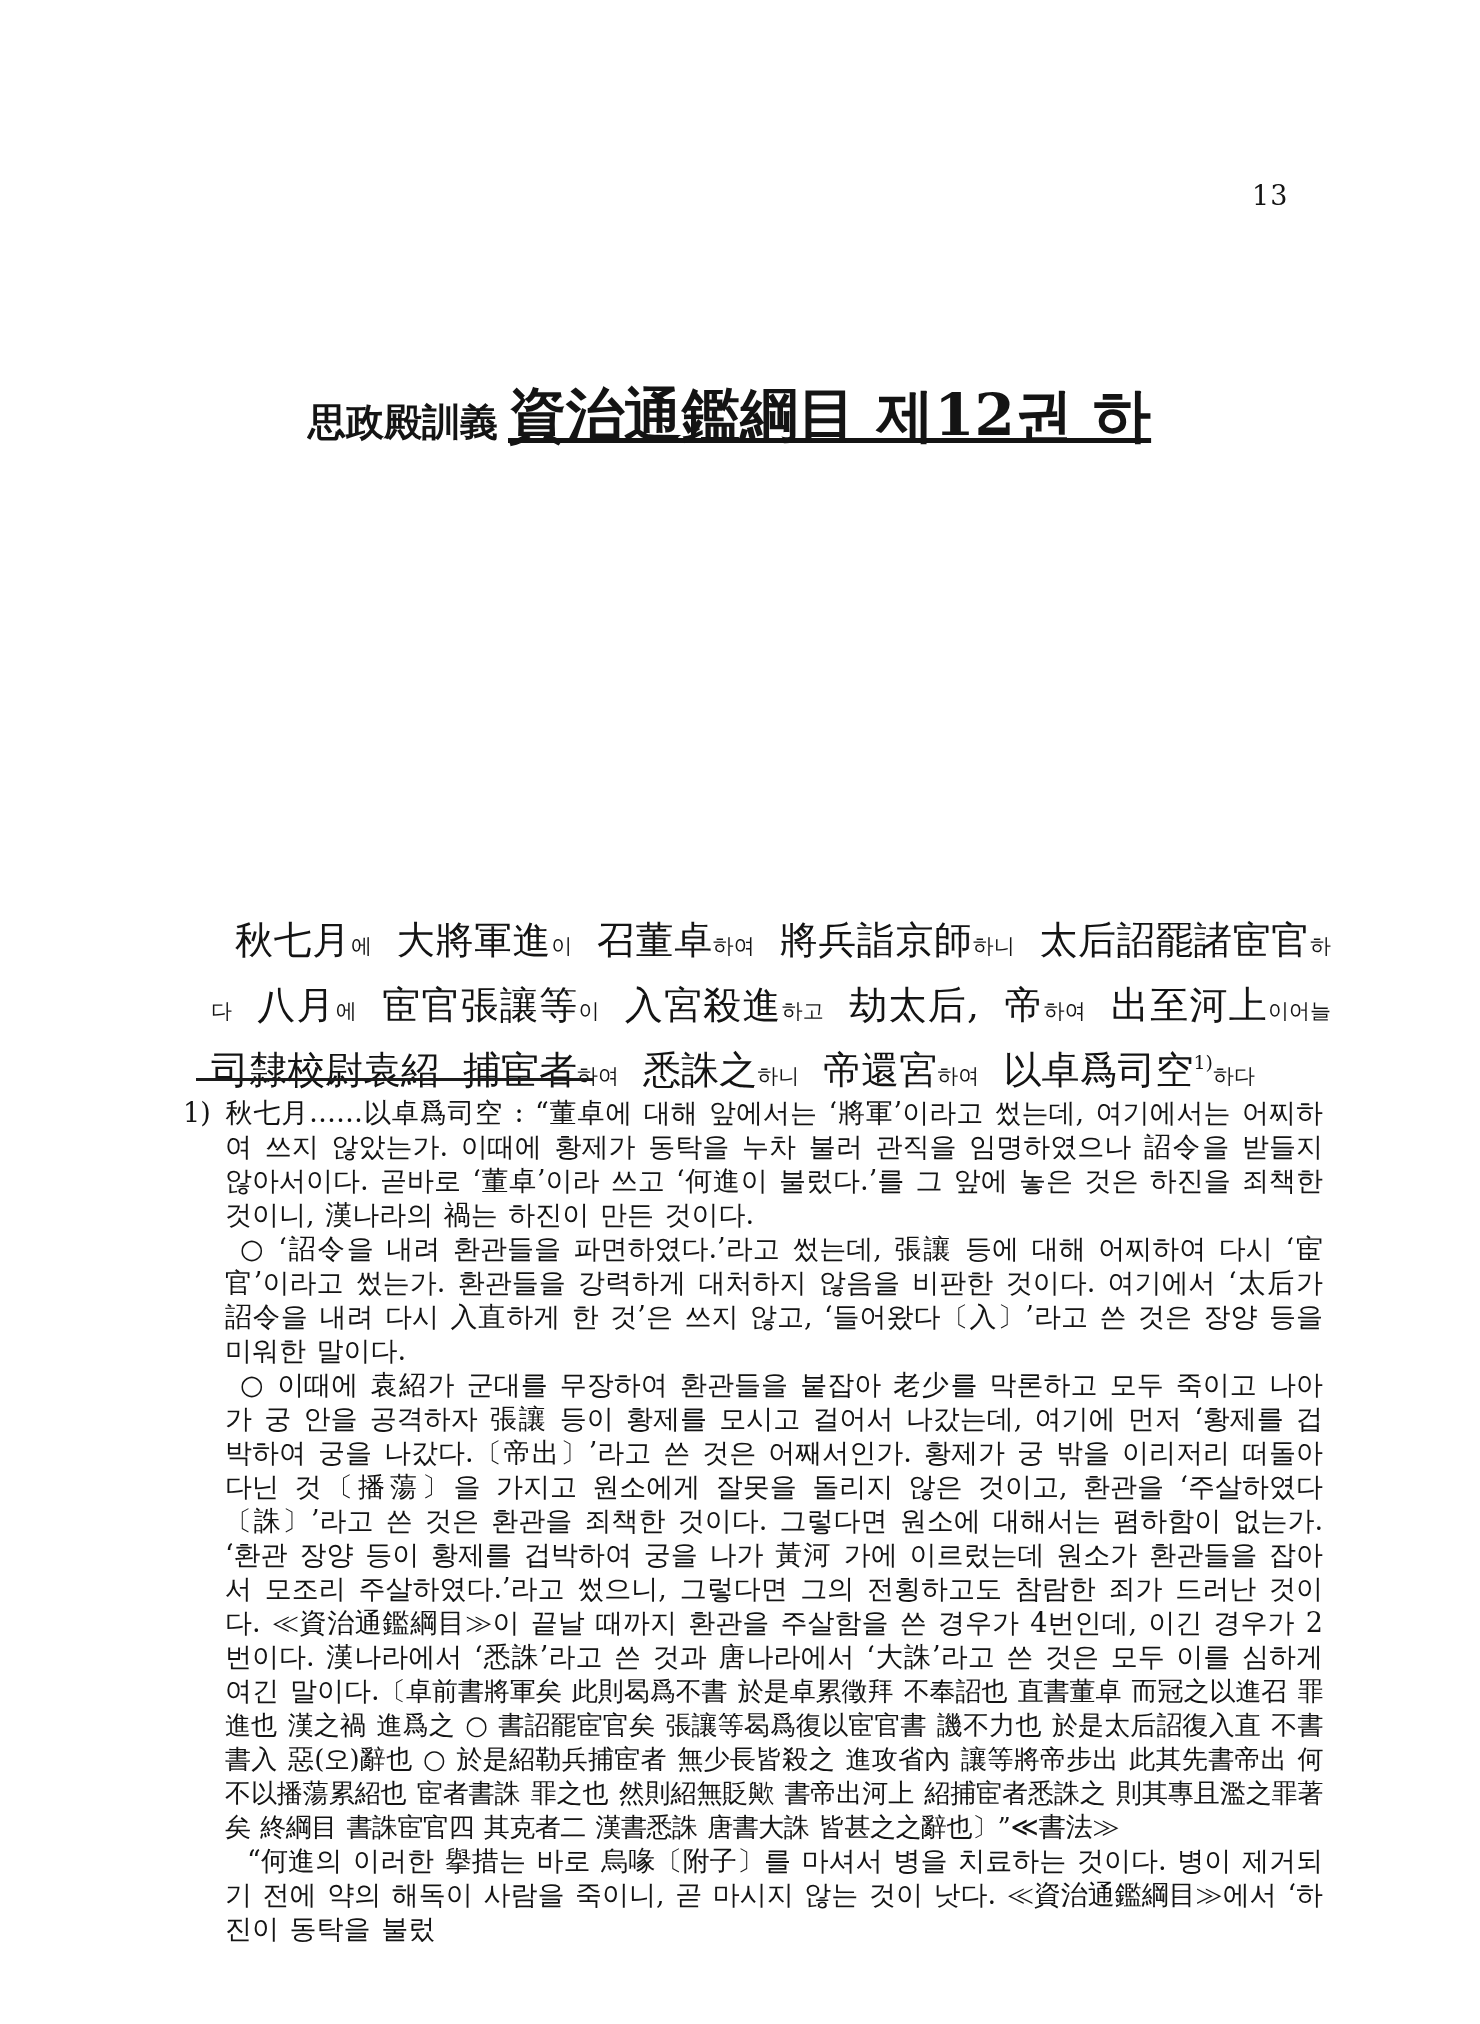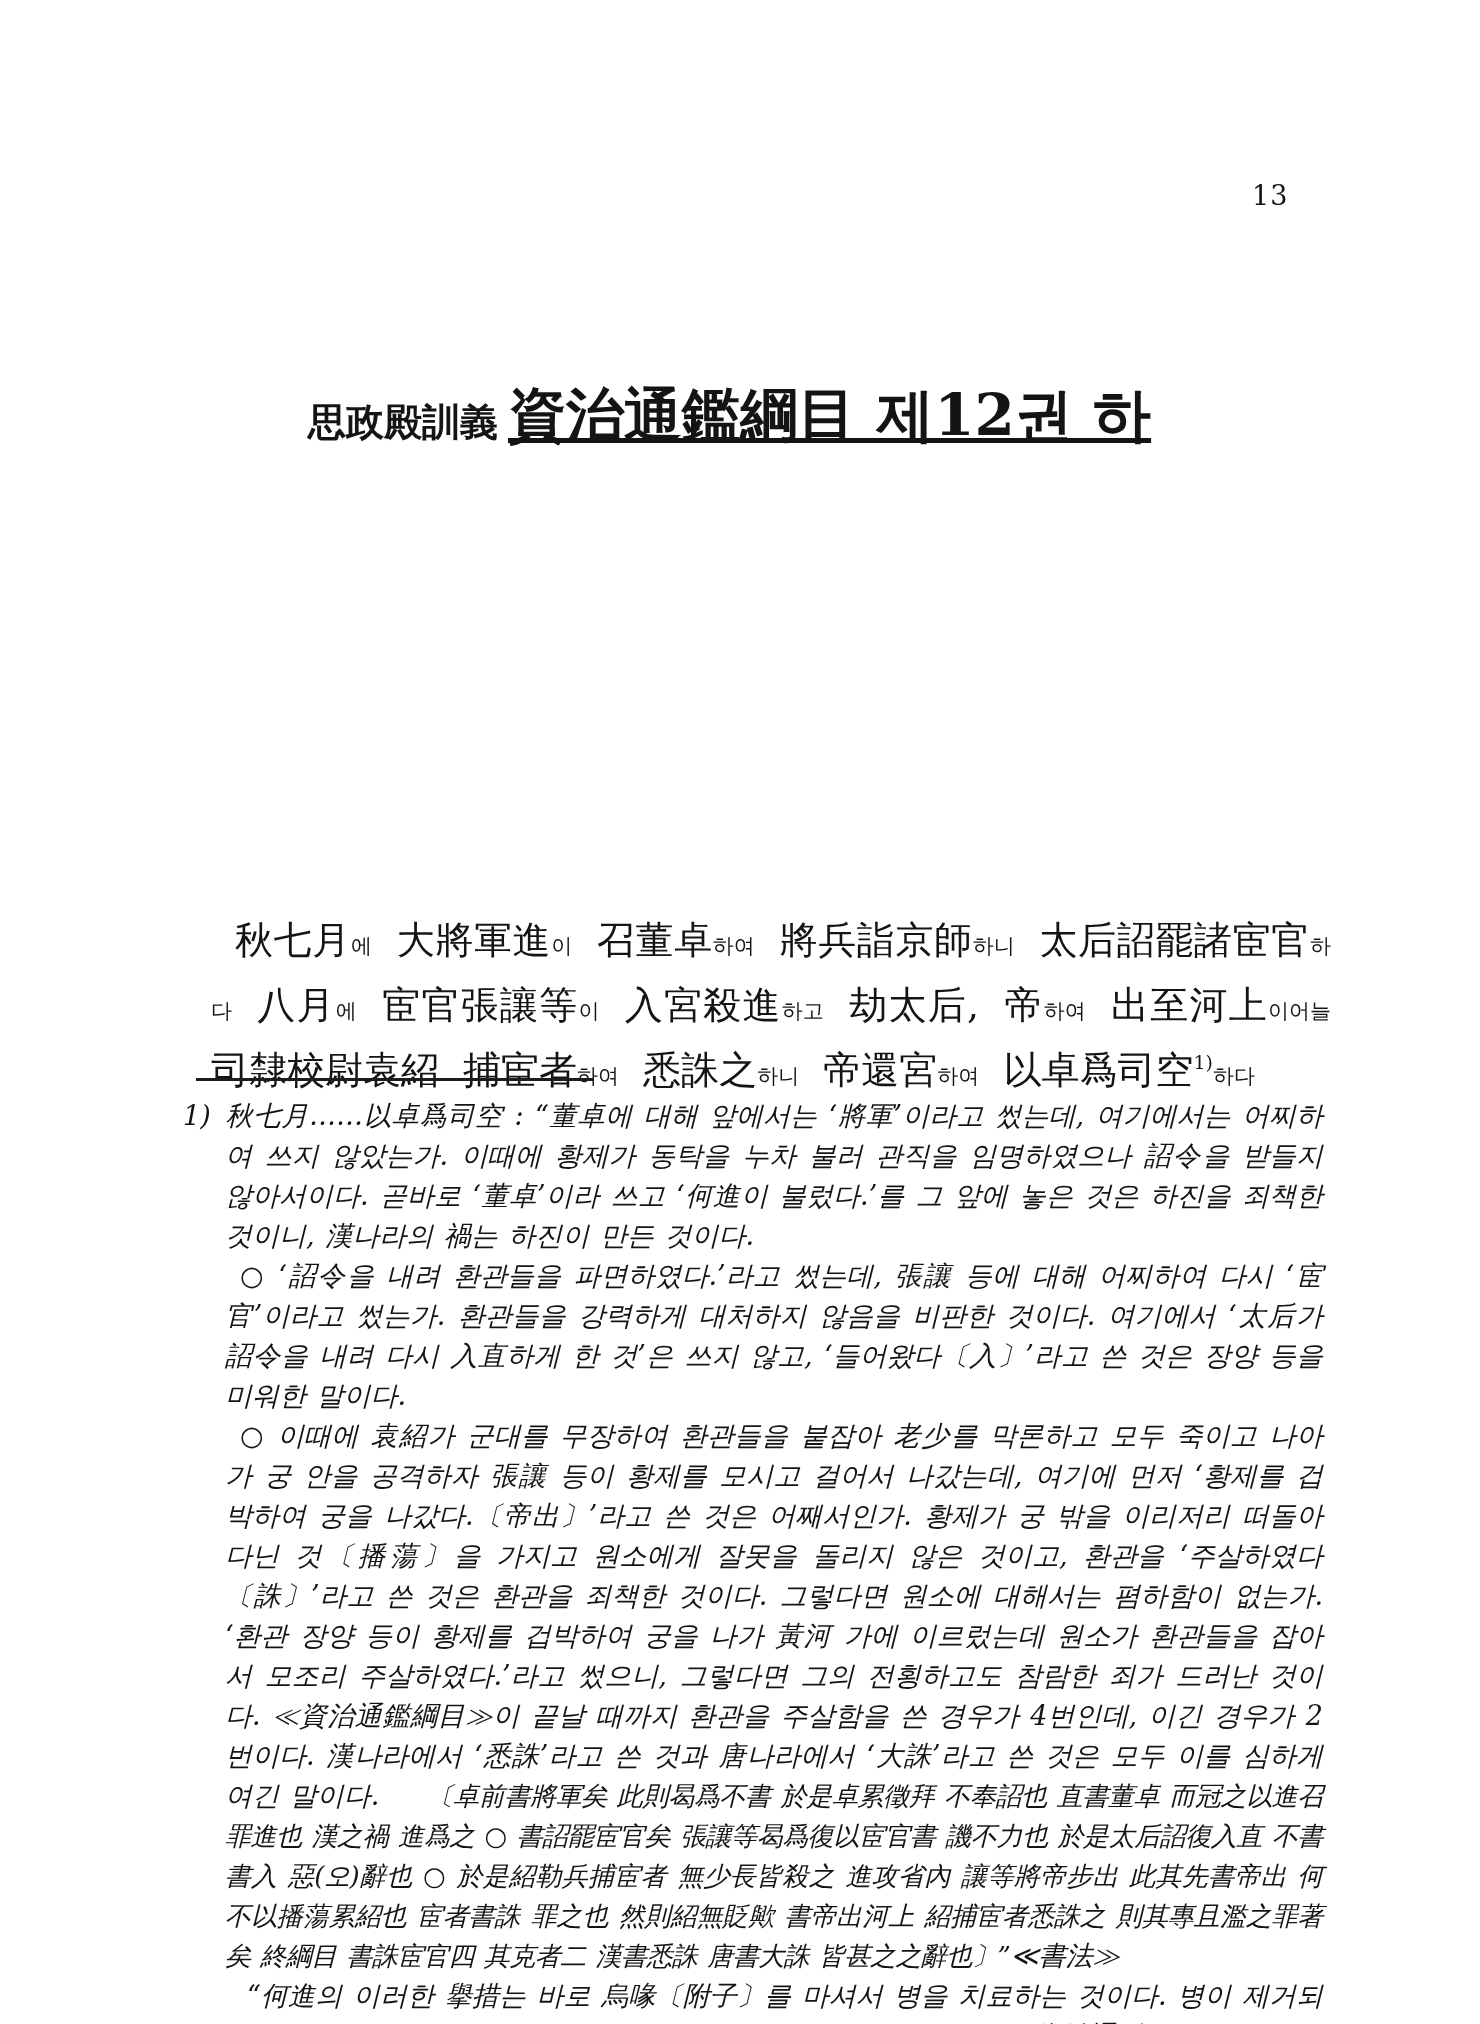--- a/index.html
+++ b/index.html
@@ -18,26 +18,26 @@
   .gang p{margin:0;font-size:34px;line-height:58px;text-align:justify;word-spacing:5px;}
   .gang-marker{font-weight:bold;letter-spacing:-2px;margin-right:4px;}
   .gang-p2{text-indent:29px;}
   .classical{position:absolute;top:898px;left:198px;width:1146px;}
   .classical-p{margin:13px;font-size:38px;line-height:59px;text-align:justify;word-spacing:12px;text-indent:24px;}
   .classical-p .h{font-size:38px;}
   .classical-p .pt{font-size:21px;word-spacing:0;}
   .classical-p .fnref{font-size:19px;vertical-align:super;line-height:0;letter-spacing:0;}
   .fn-rule{position:absolute;top:1078px;left:196px;width:398px;border-top:3px solid #1c1c1c;height:0;}
   .footnote{position:absolute;top:1096px;left:183px;width:1140px;}
-  .fn-p{margin:0;font-size:27px;line-height:40px;text-align:justify;word-spacing:2px;padding-left:42px;font-style:italic;}
+  .fn-p{margin:0;font-size:27px;line-height:34px;text-align:justify;word-spacing:2px;padding-left:42px;}
   .fn-first{text-indent:-42px;}
   .fn-num{margin-right:14px;}
   .fn-indent{text-indent:15px;}
   .fn-quote{text-indent:22px;}
-  .fn-hanmun{font-size:26px;letter-spacing:-0.5px;margin-left:48px;}
+  .fn-hanmun{font-size:26px;letter-spacing:-0.5px;}
   .fn-src{margin-left:0;}
 </style>
 </head>
 <body>
 
 <div class="page">
 
   <div class="page-number">13</div>
 
   <div class="title-row">

